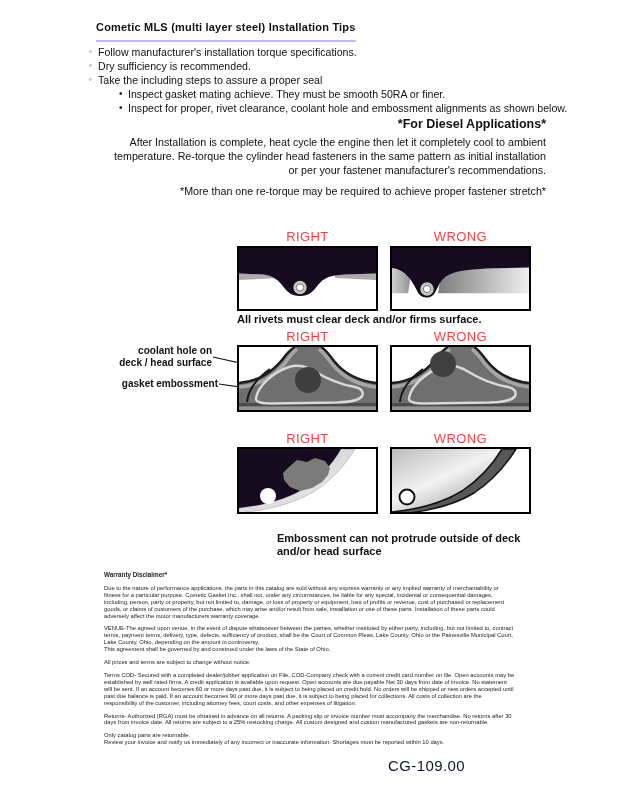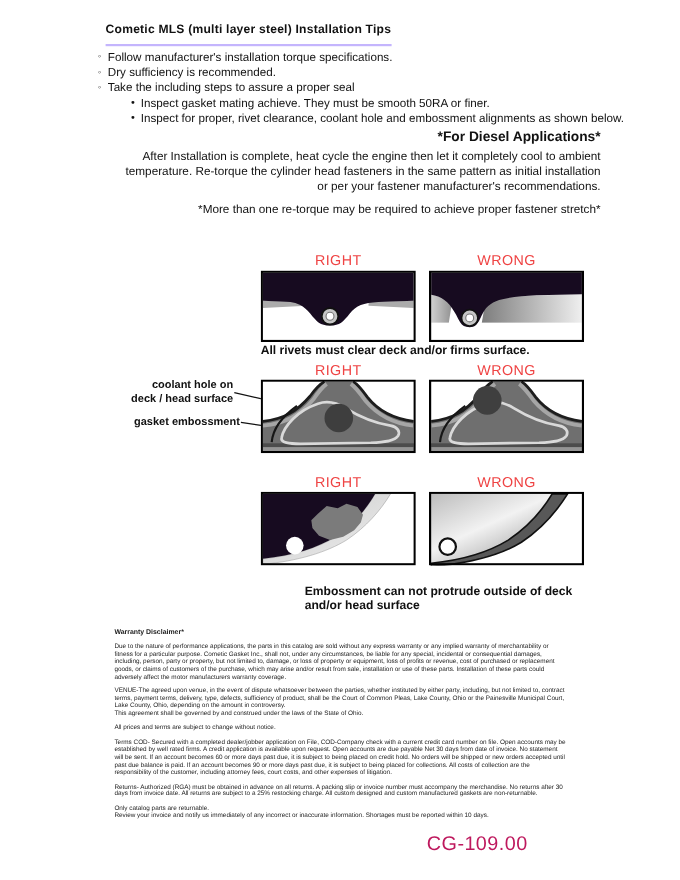--- a/index.html
+++ b/index.html
@@ -27,21 +27,21 @@
   .cap.pre{white-space:pre-line;}
 
   .side-label{position:absolute;font-size:10px;line-height:11.5px;text-align:right;
               white-space:pre-line;color:#111;font-weight:bold;}
   .leaders{position:absolute;left:205px;top:349px;width:112px;height:48px;}
 
   .legal{position:absolute;left:104px;top:572px;width:412px;font-size:5.8px;line-height:6.9px;color:#1c1c1c;}
   .legal h3{margin:0 0 6px;font-size:6.3px;font-weight:bold;}
   .legal p{margin:0 0 6px;white-space:pre-line;}
 
-  .pagenum{position:absolute;left:388px;top:757px;font-size:18px;letter-spacing:.4px;color:#be185d;}
+  .pagenum{position:absolute;left:388px;top:757px;font-size:15px;letter-spacing:.4px;color:#0f172a;}
 </style>
 </head>
 <body>
 
 <div class="page">
 
   <h1 class="title">Cometic MLS (multi layer steel) Installation Tips</h1>
 
   <div class="bullets">
     <div class="b">

